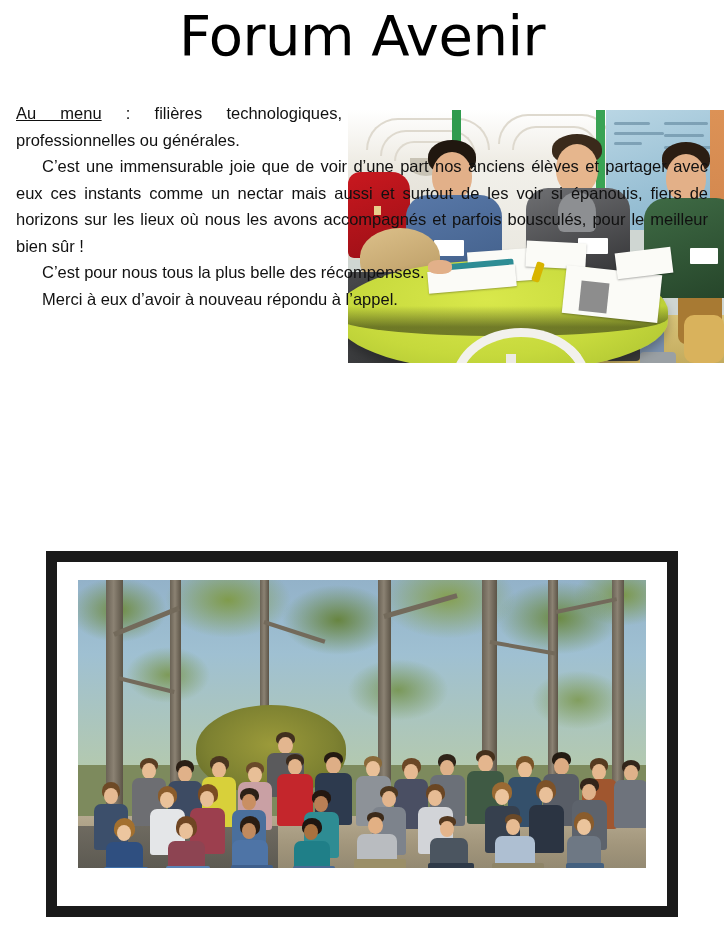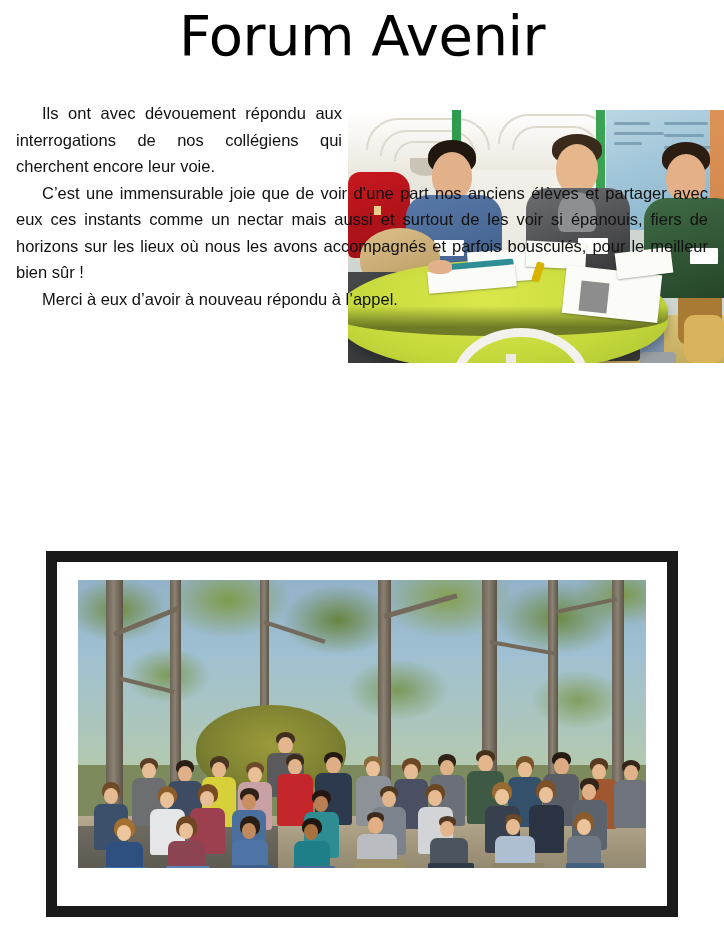--- a/index.html
+++ b/index.html
@@ -299,25 +299,26 @@
   <div class="pm-layer" style="left:80px; top:150px; width:24px; height:14px; background:#e2b089; border-radius:40%;"></div>
 
   <div class="pm-layer" style="left:104px; top:218px; width:120px; height:36px; border:9px solid #f2f1ec; border-radius:50% 50% 0 0 / 100% 100% 0 0; background:transparent;"></div>
   <div class="pm-layer" style="left:158px; top:244px; width:10px; height:14px; background:#eceae3;"></div>
 </div>
 
 <div class="article">
 
   <div class="col-block">
 
-
-    <p class="indent">Ils ont avec dévouement répondu aux interrogations de nos collégiens qui cherchent encore leur voie.</p>
+    <p><span class="u">Au menu</span><span> : filières technologiques, professionnelles ou générales.</span></p>
+
   </div>
 
   <p class="full indent">C’est une immensurable joie que de voir d’une part nos anciens élèves et partager avec eux ces instants comme un nectar mais aussi et surtout de les voir si épanouis, fiers de horizons sur les lieux où nous les avons accompagnés et parfois bousculés, pour le meilleur bien sûr !</p>
+  <p class="full indent">C’est pour nous tous la plus belle des récompenses.</p>
   <p class="full indent">Merci à eux d’avoir à nouveau répondu à l’appel.</p>
 </div>
 
 <div class="frame-wrap">
   <div class="frame-edge fe-top"></div>
   <div class="frame-edge fe-bottom"></div>
   <div class="frame-edge fe-left"></div>
   <div class="frame-edge fe-right"></div>
 
   <div class="photo-group">

